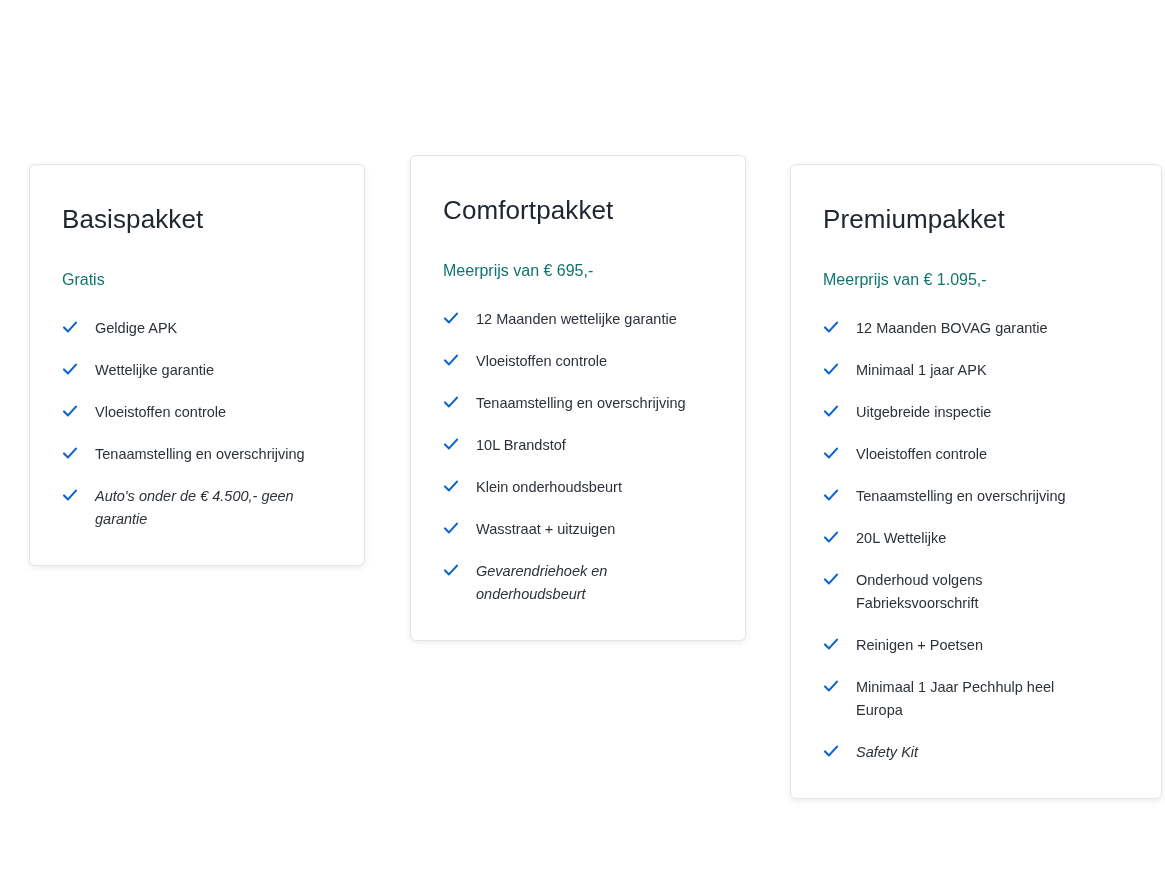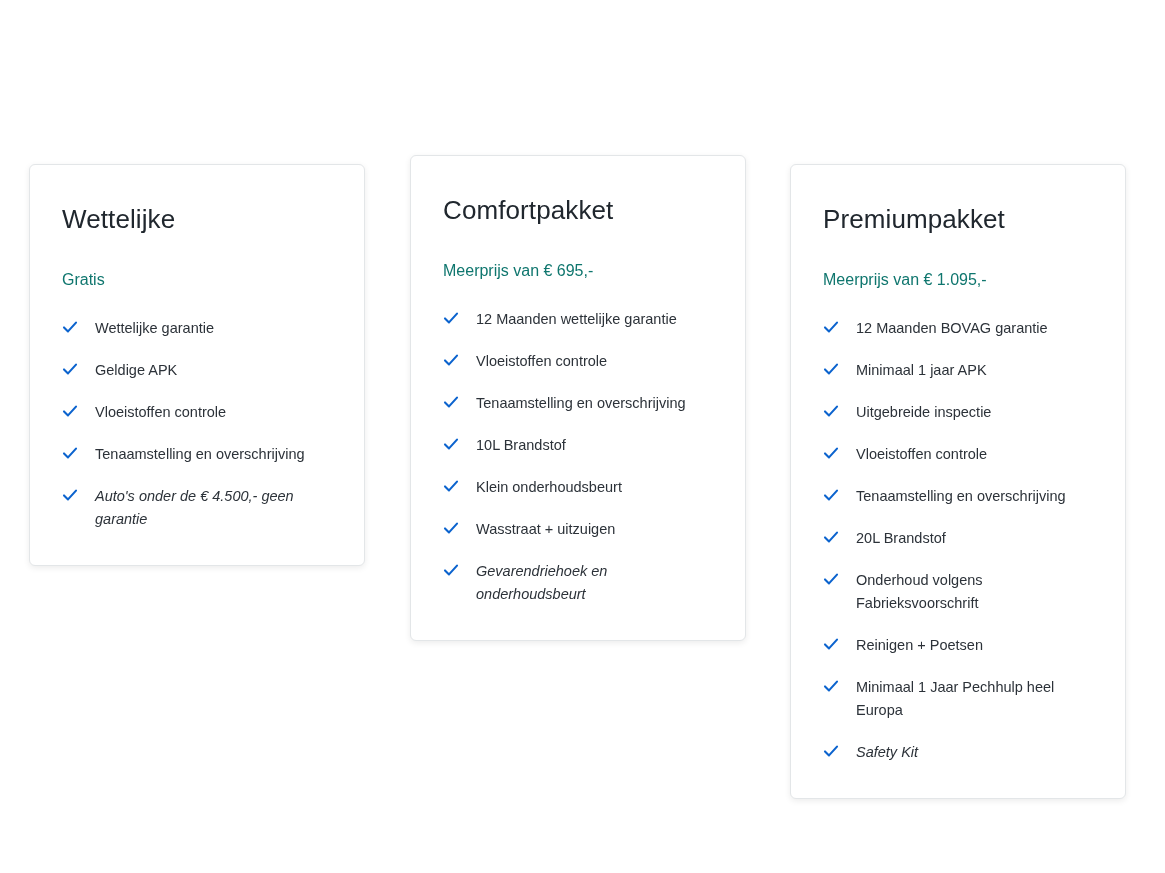--- a/index.html
+++ b/index.html
@@ -33,21 +33,21 @@
     background: #ffffff;
     border: 1px solid #e3e6e8;
     border-radius: 6px;
     box-shadow: 0 2px 6px rgba(0, 0, 0, 0.08);
     box-sizing: border-box;
     padding: 0;
   }
 
   .card-1 { left: 29px;  top: 164px; width: 336px; }
   .card-2 { left: 410px; top: 155px; width: 336px; }
-  .card-3 { left: 790px; top: 164px; width: 336px; }
+  .card-3 { left: 790px; top: 164px; width: 372px; }
 
   .card-inner {
     padding: 38px 32px 34px 32px;
   }
 
   .card-title {
     font-size: 26px;
     line-height: 32px;
     font-weight: 400;
     color: #20272e;
@@ -105,38 +105,38 @@
   }
 </style>
 </head>
 <body>
 
 <div class="page">
   <div class="cards">
 
     <div class="card card-1">
       <div class="card-inner">
-        <h2 class="card-title">Wettelijke</h2>
+        <h2 class="card-title">Basispakket</h2>
         <div class="card-price">Gratis</div>
         <ul class="feature-list">
           <li class="feature-item">
             <span class="check-icon">
               <svg viewBox="0 0 16 16" xmlns="http://www.w3.org/2000/svg">
                   <path d="M2 8.4 L6 12.4 L14 3.6" fill="none" stroke="#0b63ce" stroke-width="2.1" stroke-linecap="round" stroke-linejoin="round"></path>
                 </svg>
             </span>
+            <span class="feature-text">Geldige APK</span>
+          </li>
+          <li class="feature-item">
+            <span class="check-icon">
+              <svg viewBox="0 0 16 16" xmlns="http://www.w3.org/2000/svg">
+                  <path d="M2 8.4 L6 12.4 L14 3.6" fill="none" stroke="#0b63ce" stroke-width="2.1" stroke-linecap="round" stroke-linejoin="round"></path>
+                </svg>
+            </span>
             <span class="feature-text">Wettelijke garantie</span>
-          </li>
-          <li class="feature-item">
-            <span class="check-icon">
-              <svg viewBox="0 0 16 16" xmlns="http://www.w3.org/2000/svg">
-                  <path d="M2 8.4 L6 12.4 L14 3.6" fill="none" stroke="#0b63ce" stroke-width="2.1" stroke-linecap="round" stroke-linejoin="round"></path>
-                </svg>
-            </span>
-            <span class="feature-text">Geldige APK</span>
           </li>
           <li class="feature-item">
             <span class="check-icon">
               <svg viewBox="0 0 16 16" xmlns="http://www.w3.org/2000/svg">
                   <path d="M2 8.4 L6 12.4 L14 3.6" fill="none" stroke="#0b63ce" stroke-width="2.1" stroke-linecap="round" stroke-linejoin="round"></path>
                 </svg>
             </span>
             <span class="feature-text">Vloeistoffen controle</span>
           </li>
           <li class="feature-item">
@@ -268,21 +268,21 @@
                 </svg>
             </span>
             <span class="feature-text">Tenaamstelling en overschrijving</span>
           </li>
           <li class="feature-item">
             <span class="check-icon">
               <svg viewBox="0 0 16 16" xmlns="http://www.w3.org/2000/svg">
                   <path d="M2 8.4 L6 12.4 L14 3.6" fill="none" stroke="#0b63ce" stroke-width="2.1" stroke-linecap="round" stroke-linejoin="round"></path>
                 </svg>
             </span>
-            <span class="feature-text">20L Brandstof</span>
+            <span class="feature-text">20L Wettelijke</span>
           </li>
           <li class="feature-item">
             <span class="check-icon">
               <svg viewBox="0 0 16 16" xmlns="http://www.w3.org/2000/svg">
                   <path d="M2 8.4 L6 12.4 L14 3.6" fill="none" stroke="#0b63ce" stroke-width="2.1" stroke-linecap="round" stroke-linejoin="round"></path>
                 </svg>
             </span>
             <span class="feature-text">Onderhoud volgens Fabrieksvoorschrift</span>
           </li>
           <li class="feature-item">

